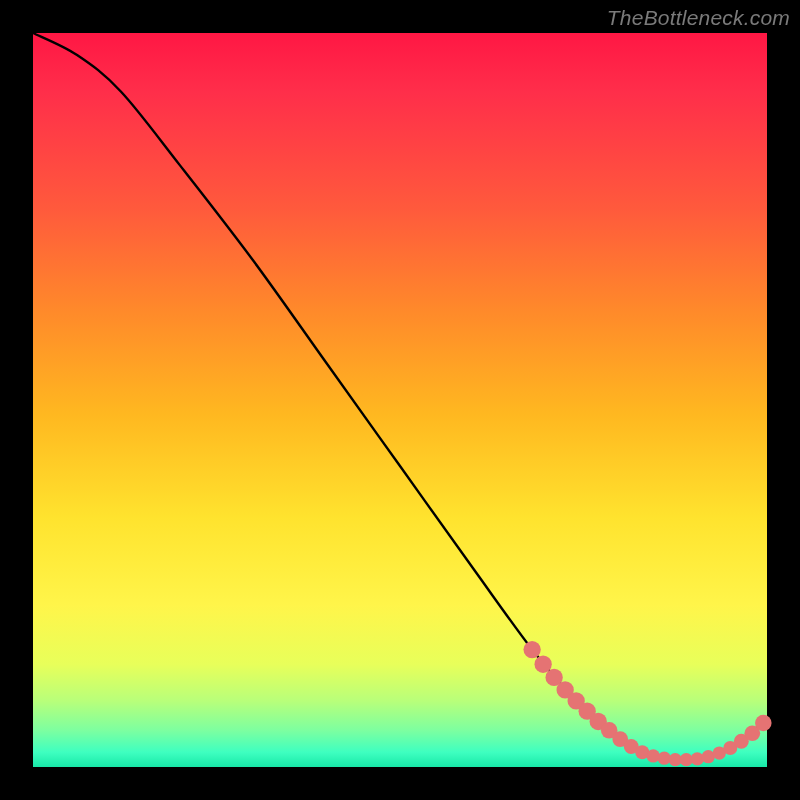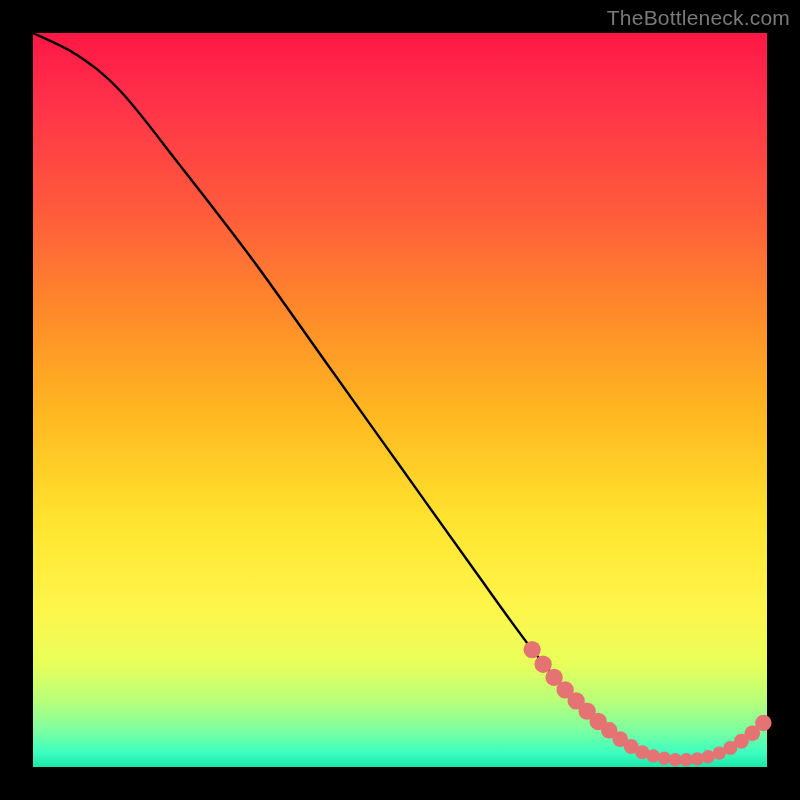--- a/index.html
+++ b/index.html
@@ -43,20 +43,21 @@
     );
   }
   .watermark {
     position: absolute;
     top: 6px;
     right: 10px;
     color: #7a7a7a;
     font-size: 21px;
     font-weight: 400;
     letter-spacing: 0.2px;
+    font-style: italic;
   }
   svg.curve {
     position: absolute;
     left: 0;
     top: 0;
     width: 734px;
     height: 734px;
     overflow: visible;
   }
 </style>

